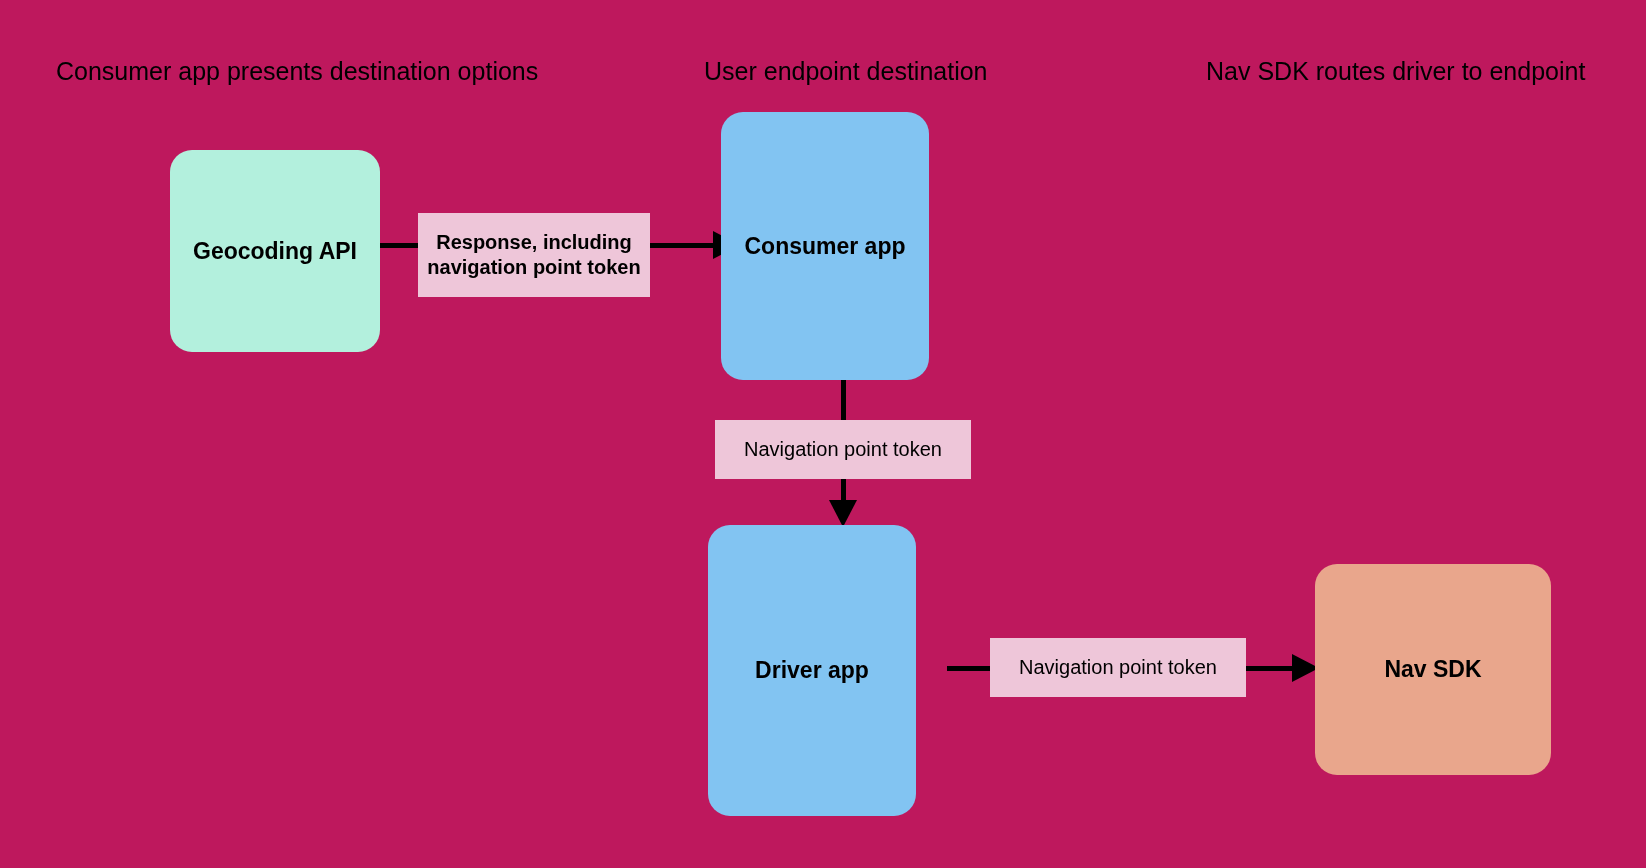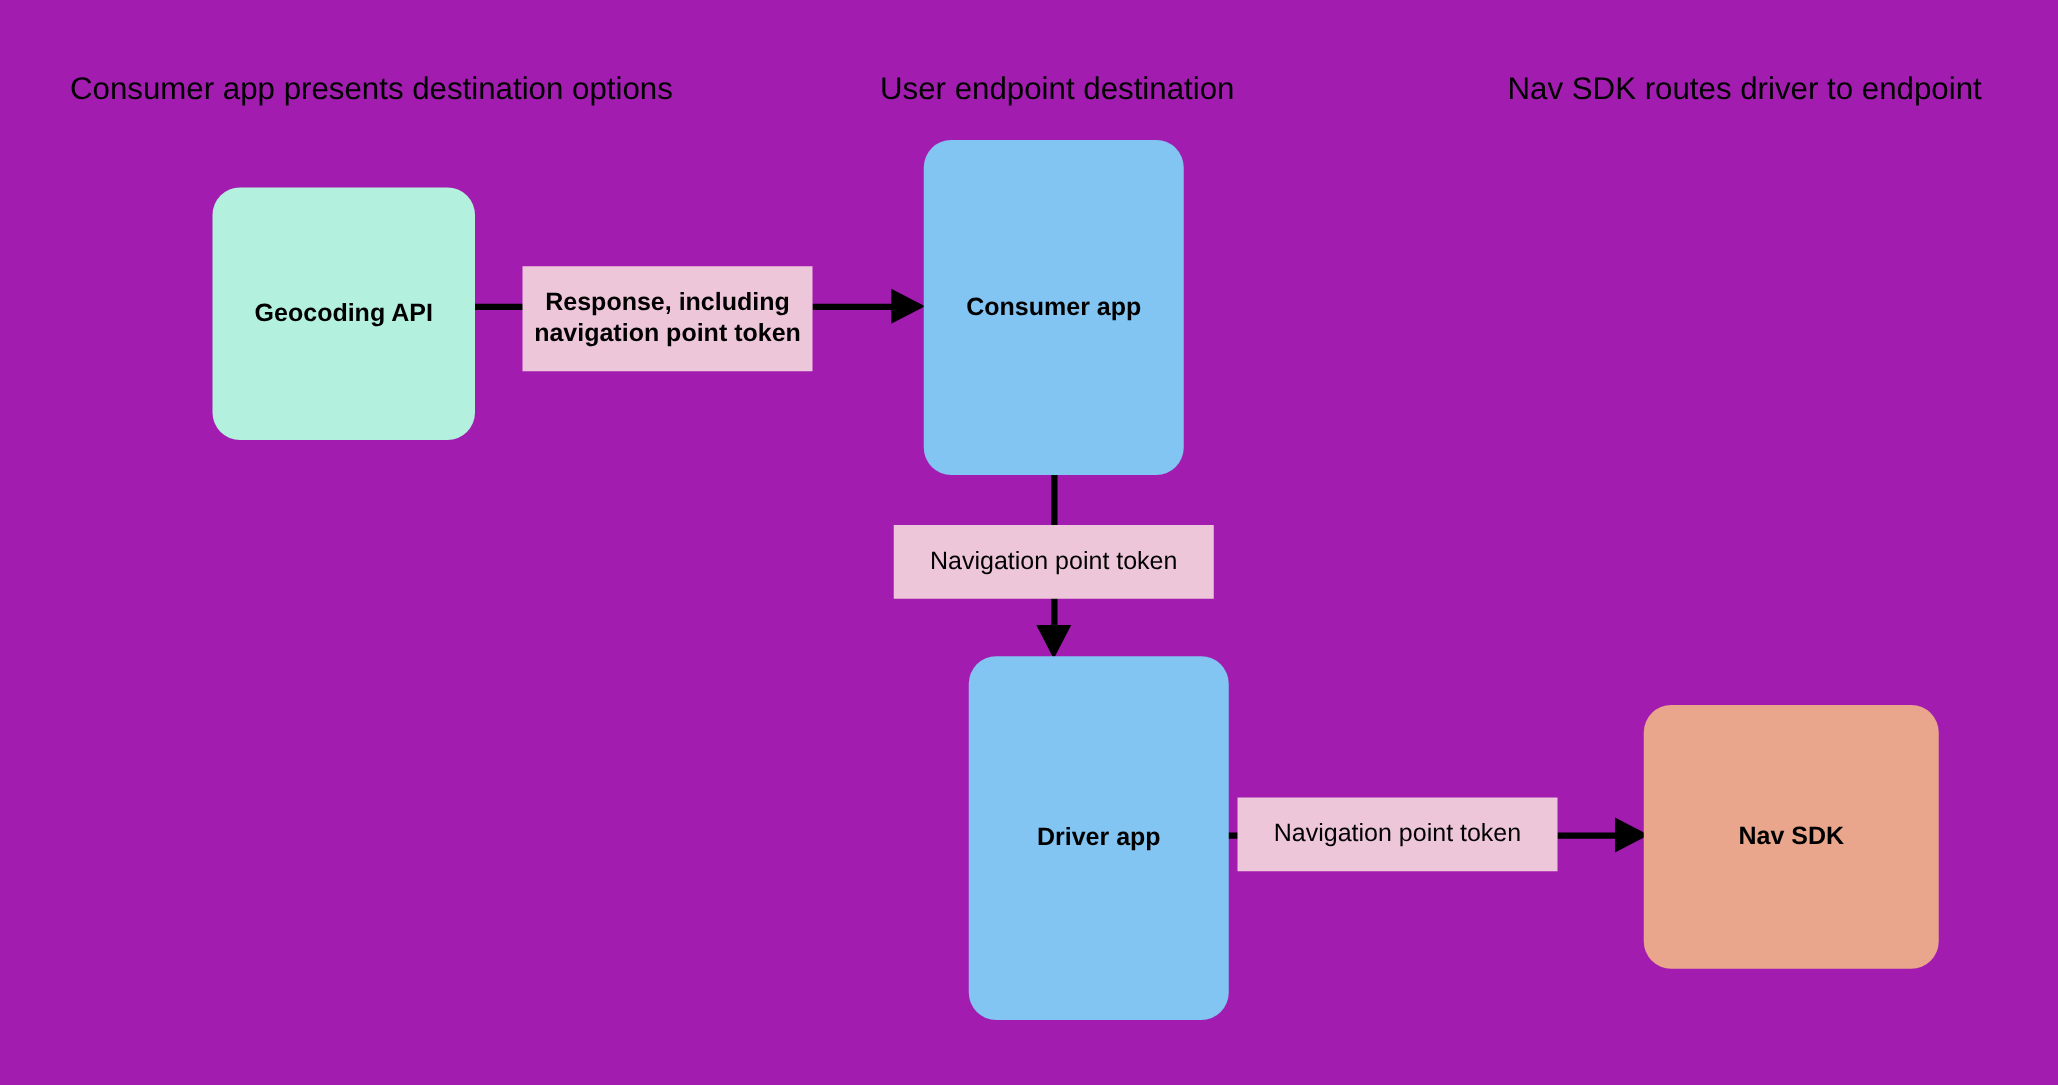--- a/index.html
+++ b/index.html
@@ -9,21 +9,21 @@
     background: #ffffff;
   }
   body {
     font-family: "Liberation Sans", sans-serif;
     -webkit-font-smoothing: antialiased;
   }
   #canvas {
     position: relative;
     width: 1646px;
     height: 868px;
-    background: #a21caf;
+    background: #be185d;
     overflow: hidden;
   }
 
   
   .col-header {
     position: absolute;
     font-size: 25px;
     line-height: 1.2;
     color: #000000;
     white-space: nowrap;
@@ -34,38 +34,38 @@
   #hdr-navsdk   { left: 1206px; top: 56px; }
 
   
   .node {
     position: absolute;
     border-radius: 22px;
     display: flex;
     align-items: center;
     justify-content: center;
     text-align: center;
-    font-size: 20px;
+    font-size: 23px;
     font-weight: 700;
     color: #000000;
     box-sizing: border-box;
     padding: 4px 10px;
   }
   #node-geocoding {
     left: 170px; top: 150px;
     width: 210px; height: 202px;
     background: #b3f0dd;
   }
   #node-consumer {
-    left: 739px; top: 112px;
+    left: 721px; top: 112px;
     width: 208px; height: 268px;
     background: #82c4f2;
   }
   #node-driver {
-    left: 775px; top: 525px;
+    left: 708px; top: 525px;
     width: 208px; height: 291px;
     background: #82c4f2;
   }
   #node-navsdk {
     left: 1315px; top: 564px;
     width: 236px; height: 211px;
     background: #e9a68c;
   }
 
   

